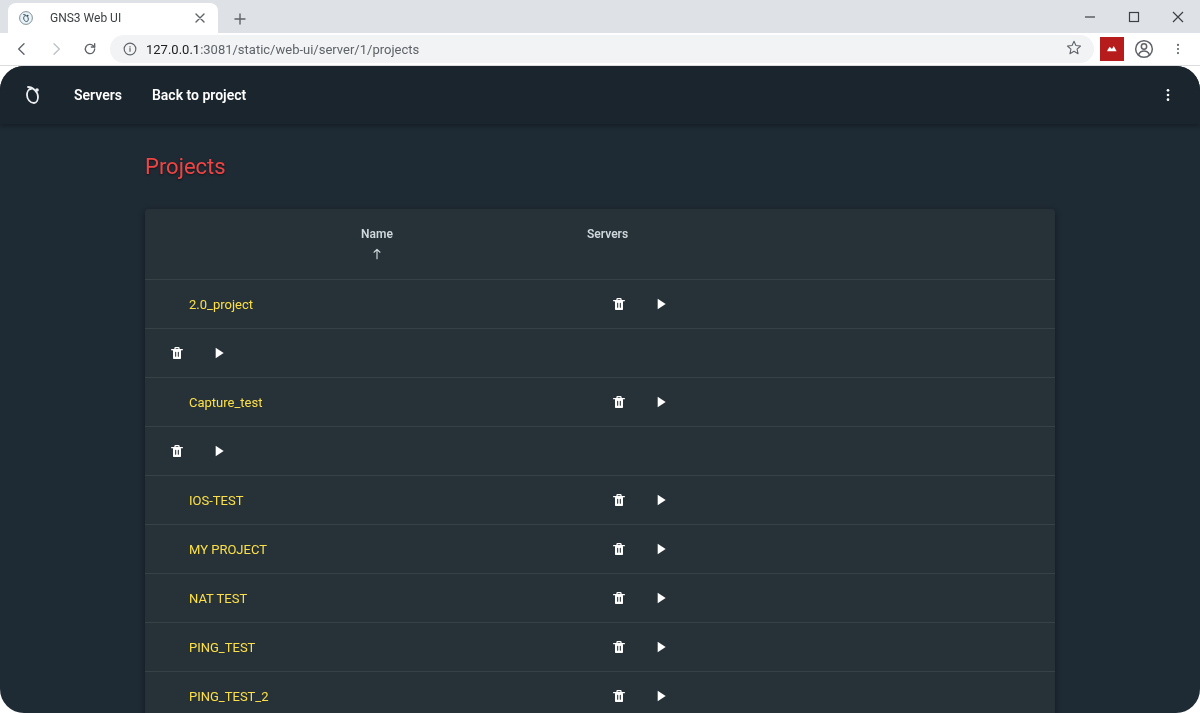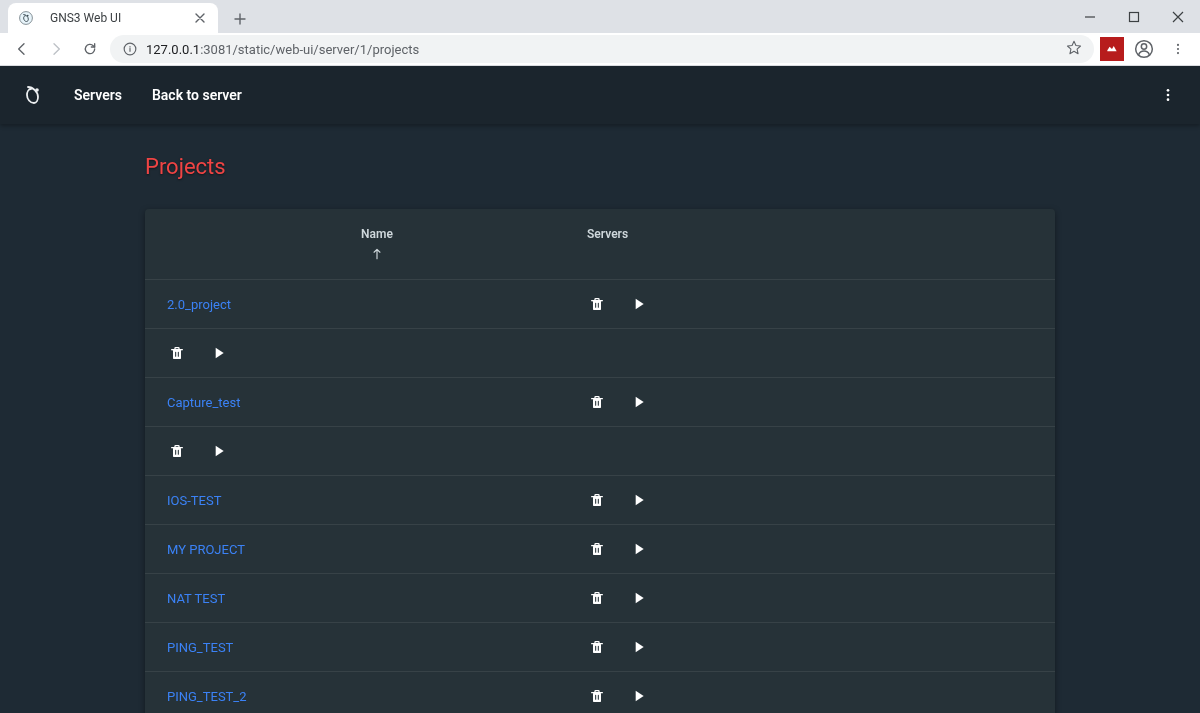--- a/index.html
+++ b/index.html
@@ -24,39 +24,39 @@
   .omnibox { flex:1; height:28px; background:#f1f3f4; border-radius:14px; display:flex; align-items:center; padding:0 12px; gap:8px; font-size:13px; color:#5f6368; }
   .omnibox .secure { width:16px; height:16px; display:flex; align-items:center; justify-content:center; }
   .omnibox .urltext { flex:1; white-space:nowrap; overflow:hidden; }
   .omnibox .urltext .host { color:#202124; }
   .omnibox .star { color:#5f6368; cursor:pointer; }
   .chrome-toolbar .ext { width:24px; height:24px; background:#b71c1c; display:flex; align-items:center; justify-content:center; color:#fff; font-size:11px; font-weight:700; cursor:pointer; }
   .chrome-toolbar .avatar { width:28px; height:28px; border-radius:50%; display:flex; align-items:center; justify-content:center; color:#5f6368; cursor:pointer; }
   .chrome-toolbar .menu { width:28px; height:28px; display:flex; align-items:center; justify-content:center; color:#5f6368; cursor:pointer; }
 
   
-  .app { background:#1e2a34; height:647px; color:#fff; overflow:hidden; }
+  .app { background:#1e2a34; height:647px; color:#fff; overflow:hidden;border-radius:24px; }
   .app-header { height:58px; background:#1b252d; display:flex; align-items:center; padding:0 20px; gap:30px; box-shadow: 0 2px 4px rgba(0,0,0,0.3); }
   .app-header .logo { width:24px; height:24px; display:flex; align-items:center; justify-content:center; }
   .app-header .navlink { font-size:14px; font-weight:600; color:#fff; cursor:pointer; }
   .app-header .spacer { flex:1; }
   .app-header .app-menu { width:24px; height:24px; display:flex; align-items:center; justify-content:center; cursor:pointer; }
   .app-header .app-menu svg { width:16px; height:16px; }
 
   .content { padding: 30px 145px 0 145px; }
   .page-title { font-size:22px; font-weight:400; color:#ef4444; margin-bottom:30px; text-shadow: 0 1px 2px rgba(0,0,0,0.5); }
 
   .card { background:#263238; border-radius:4px; box-shadow: 0 2px 6px rgba(0,0,0,0.4); overflow:hidden; }
   .thead { display:flex; padding:18px 22px; font-size:12px; font-weight:600; color:#cfd8dc; }
   .thead .col-name { display:flex; align-items:center; gap:6px; cursor:pointer;flex-direction:column; }
   .thead .sort-icon { width:14px; height:14px; }
   .col-name { flex:0 0 420px; }
   .col-actions { flex:0 0 140px; }
   .trow { display:flex; align-items:center; padding:14px 22px; border-top:1px solid rgba(255,255,255,0.08); }
-  .trow .pname { font-size:13px; color:#3b82f6; cursor:pointer; flex:0 0 420px; white-space:nowrap; overflow:hidden; text-overflow:ellipsis; }
+  .trow .pname { font-size:13px; color:#fde047; cursor:pointer; flex:0 0 420px; white-space:nowrap; overflow:hidden; text-overflow:ellipsis;margin-left:22px; }
   .trow .actions { flex:0 0 140px; display:flex; align-items:center; gap:22px; }
   .trow .abtn { width:20px; height:20px; display:flex; align-items:center; justify-content:center; color:#fff; cursor:pointer; }
   .trow .abtn svg { width:16px; height:16px; }
 
   .app-scroll { overflow-y:auto; height:589px; }
   .app-scroll::-webkit-scrollbar { width:14px; }
   .app-scroll::-webkit-scrollbar-track { background:#1e2a34; }
   .app-scroll::-webkit-scrollbar-thumb { background:#455a64; border-radius:7px; }
 </style>
 </head>
@@ -154,21 +154,21 @@
 
 <div class="app">
   <div class="app-header">
     <span class="logo">
       <svg viewBox="0 0 24 24">
           <path d="M8 4c5 0 10 5 10 10 0 3-1.5 6-4 6-4 0-7-4-7-8 0-3 1.5-6 4-6" fill="none" stroke="#eceff1" stroke-width="1.8" stroke-linecap="round"></path>
           <circle cx="17" cy="7" r="1.8" fill="#eceff1"></circle>
         </svg>
     </span>
     <span class="navlink">Servers</span>
-    <span class="navlink">Back to server</span>
+    <span class="navlink">Back to project</span>
     <span class="spacer"></span>
     <span class="app-menu">
         <svg viewBox="0 0 24 24">
           <circle cx="12" cy="5" r="2" fill="#fff"></circle>
           <circle cx="12" cy="12" r="2" fill="#fff"></circle>
           <circle cx="12" cy="19" r="2" fill="#fff"></circle>
         </svg>
       </span>
   </div>
 

